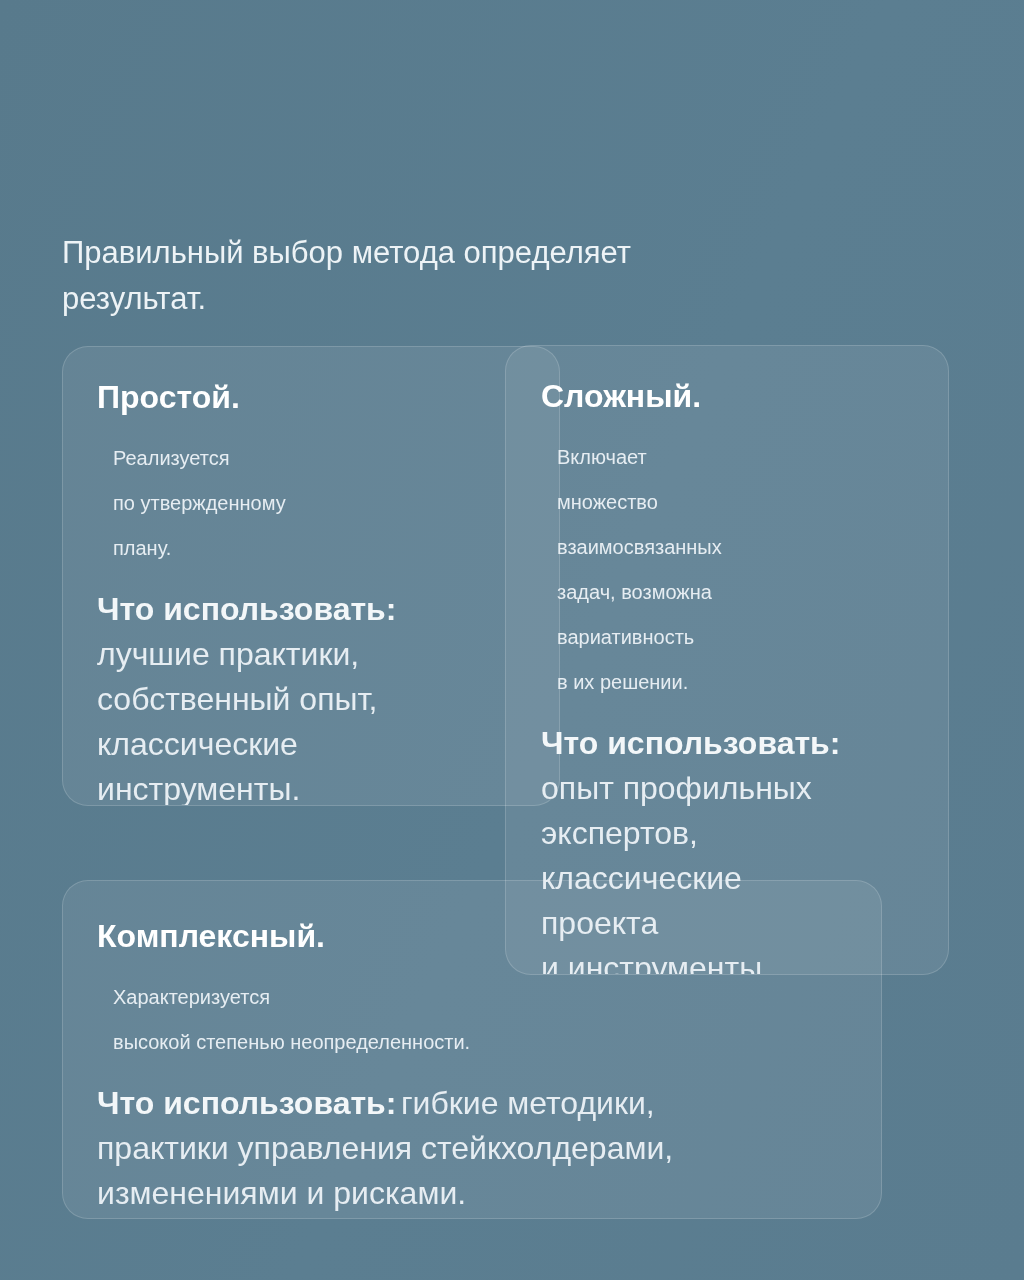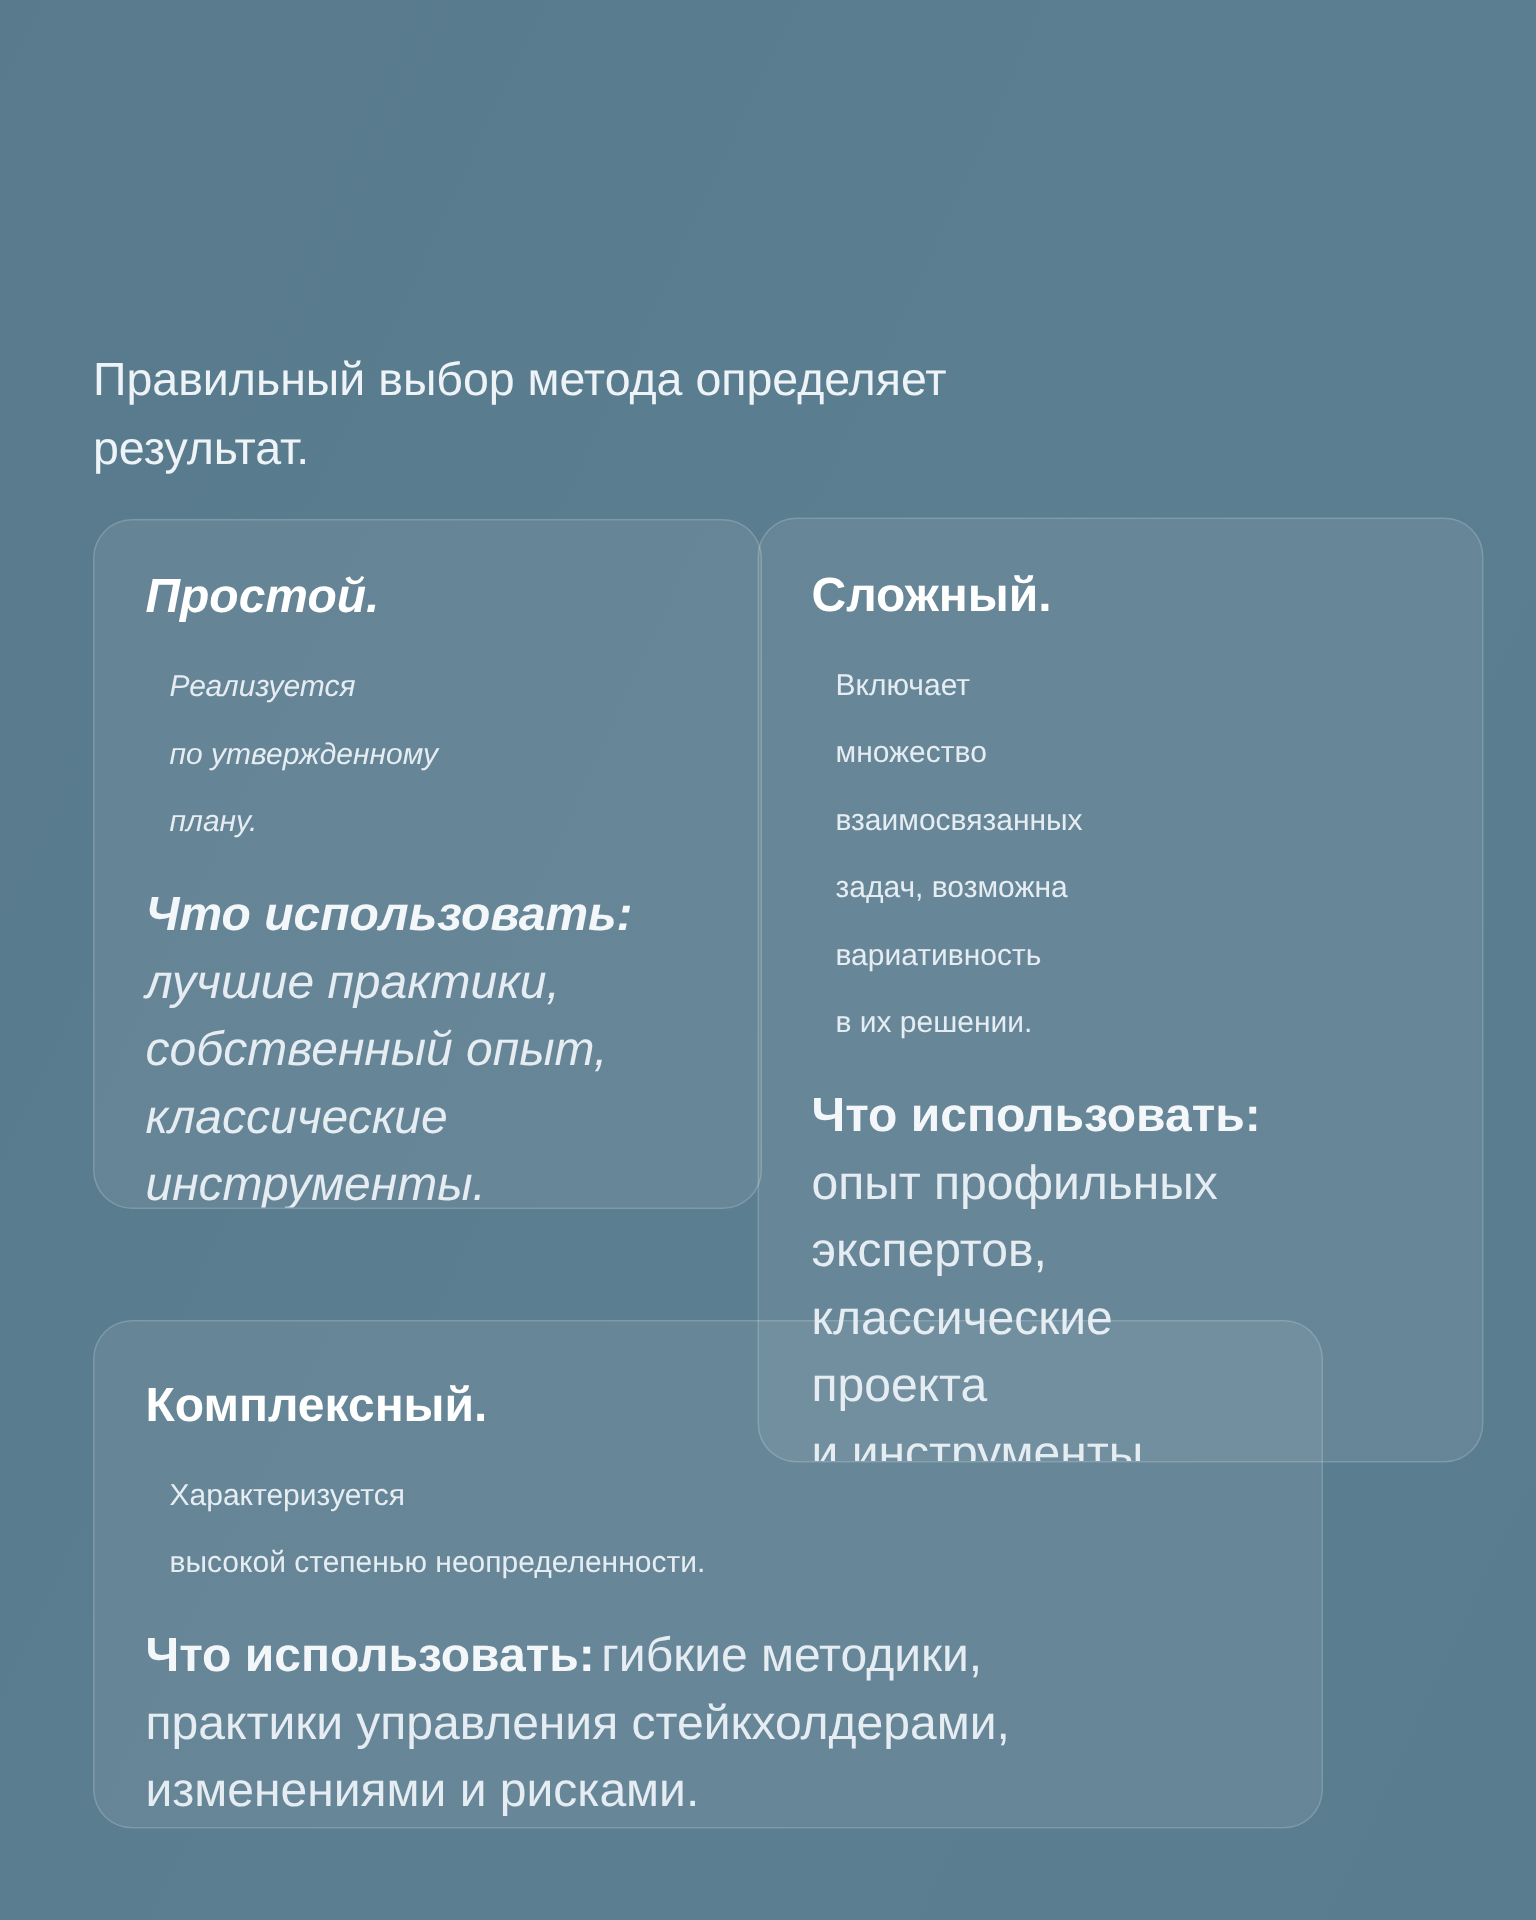--- a/index.html
+++ b/index.html
@@ -46,30 +46,29 @@
     position: absolute;
     box-sizing: border-box;
     background: rgba(255, 255, 255, 0.075);
     border: 1px solid rgba(255, 255, 255, 0.16);
     border-radius: 26px;
     overflow: hidden;
   }
   .card-simple {
     left: 62px;
     top: 346px;
-    width: 446px;
+    width: 498px;
     height: 460px;
     padding: 28px 24px 0 34px;
     z-index: 1;
-    font-style: italic;
   }
   .card-complex {
     left: 505px;
     top: 345px;
-    width: 484px;
+    width: 444px;
     height: 630px;
     padding: 28px 24px 0 35px;
     z-index: 3;
   }
   .card-comprehensive {
     left: 62px;
     top: 880px;
     width: 820px;
     height: 339px;
     padding: 32px 30px 0 34px;

